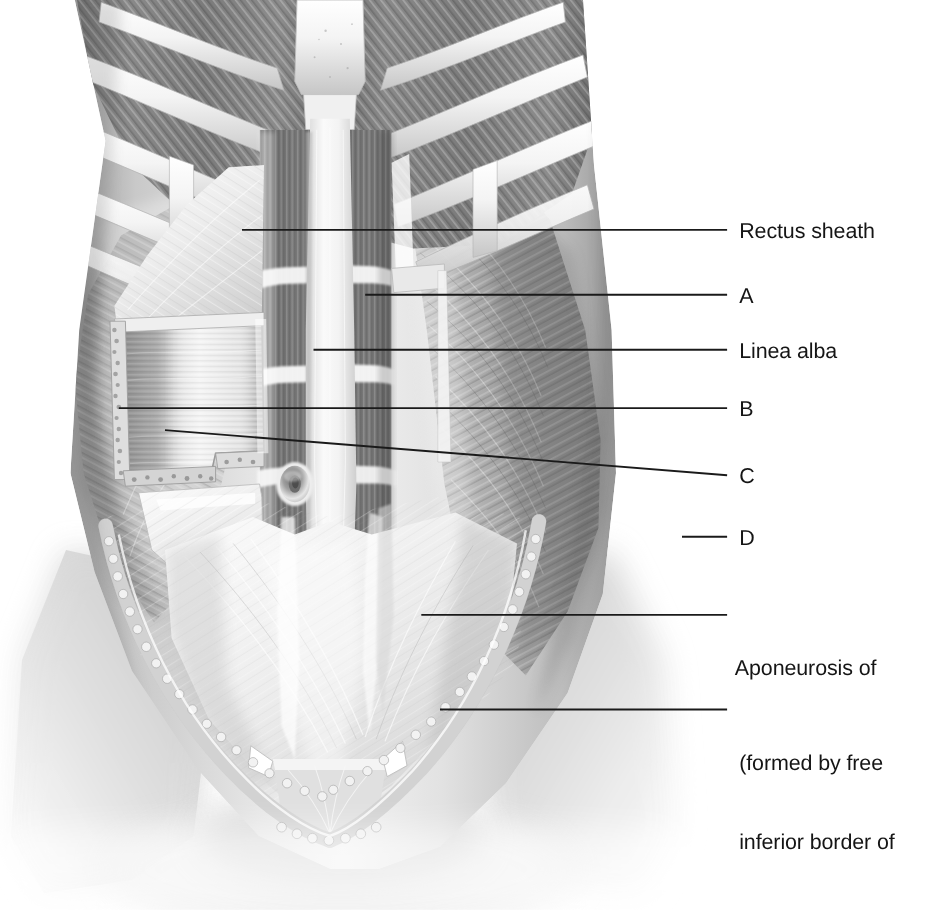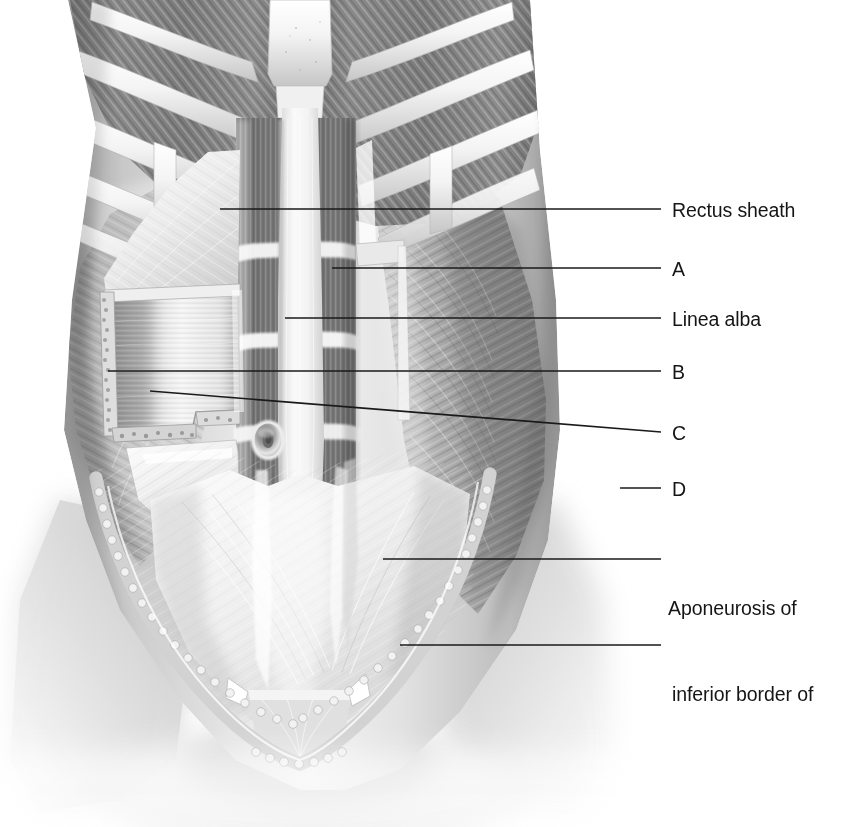--- a/index.html
+++ b/index.html
@@ -579,18 +579,19 @@
 
 <div class="lbl" style="left:672px;top:421px;"><span>C</span></div>
 
 <div class="lbl" style="left:672px;top:477px;"><span>D</span></div>
 
 <div class="lbl" style="left:648px;top:548px;margin-left:20px;">
   <div>Aponeurosis of</div>
 </div>
 
 <div class="lbl" style="left:672px;top:634px;">
+  <div>(formed by free</div>
   <div>inferior border of</div>
   
   
 </div>
 
 </div>
 
 </body></html>

